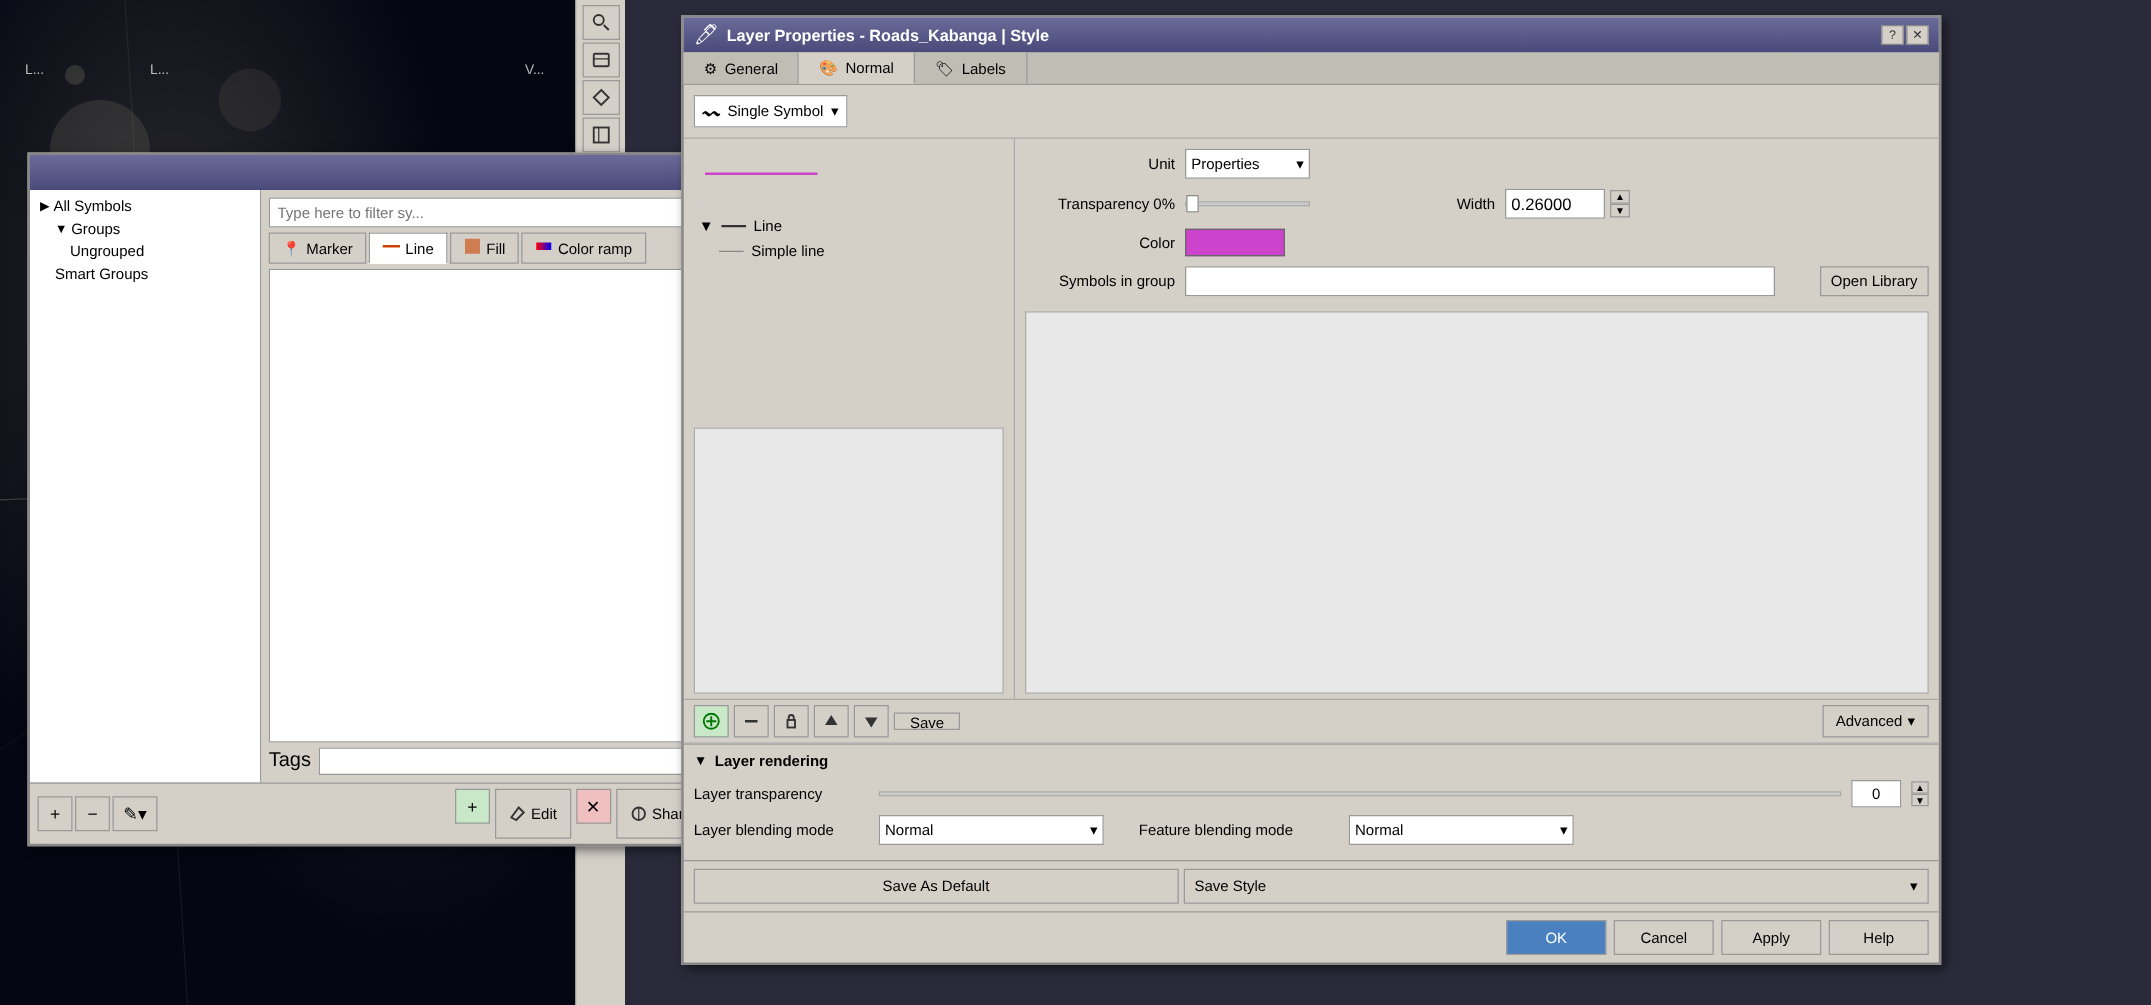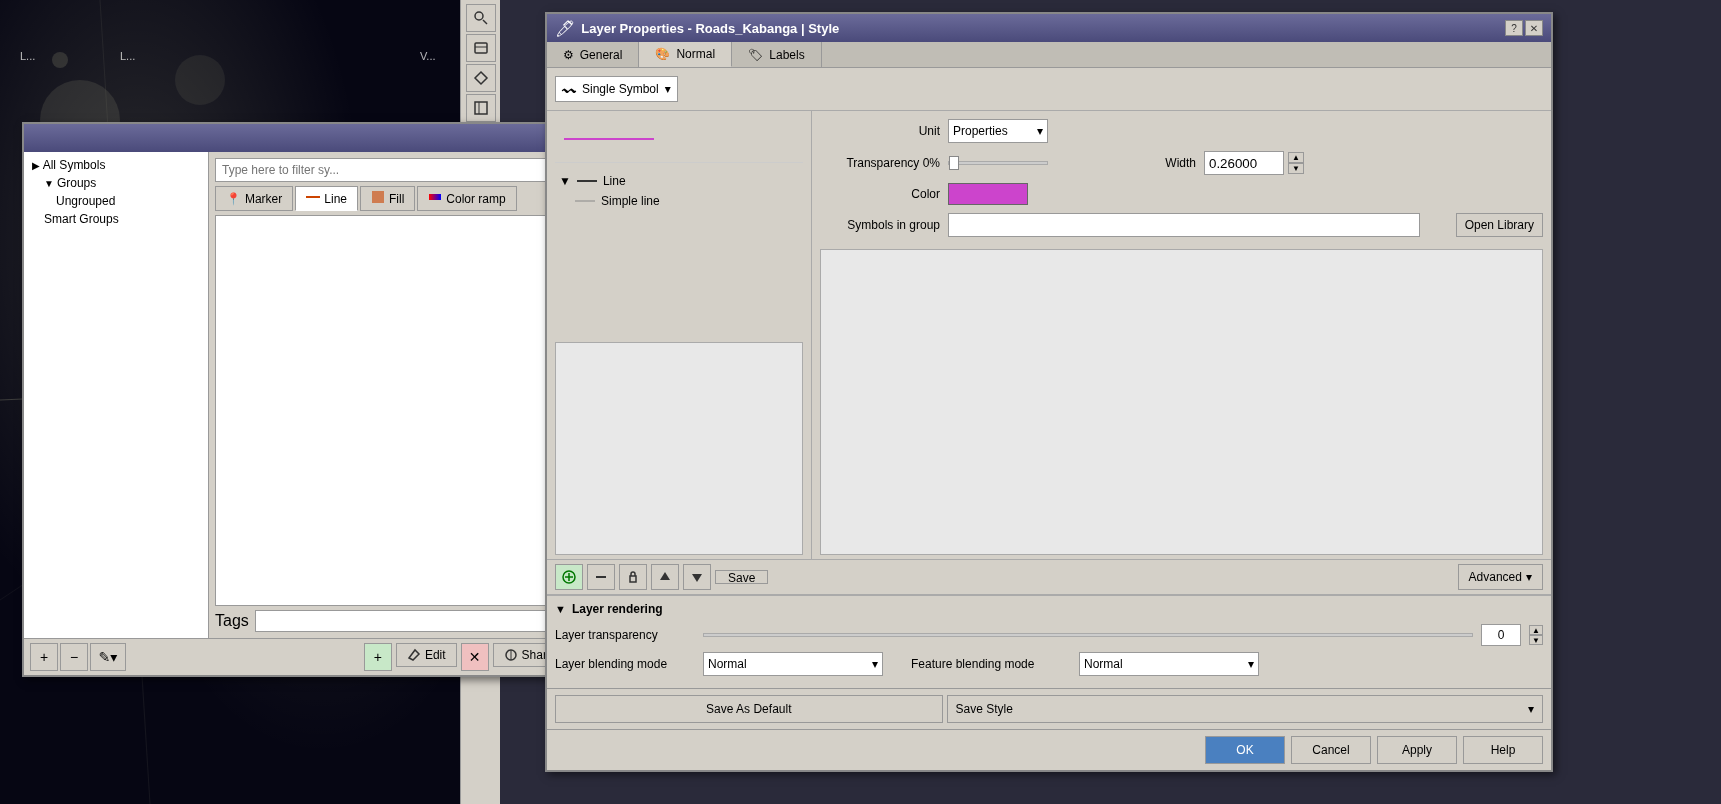--- a/index.html
+++ b/index.html
@@ -187,21 +187,21 @@
     .style-manager-toolbar {
       display: flex;
       align-items: center;
       justify-content: space-between;
       padding: 4px 6px;
       border-top: 1px solid #999;
     }
     .sm-toolbar-left { display: flex; gap: 2px; }
     .sm-toolbar-right { display: flex; gap: 4px; }
     .sm-btn {
-      height: 24px;
+      height: 40px;
       padding: 0 10px;
       border: 1px solid #999;
       background: #d4d0c8;
       cursor: pointer;
       font-size: 12px;
       display: flex;
       align-items: center;
       gap: 4px;
     }
     .sm-icon-btn {

